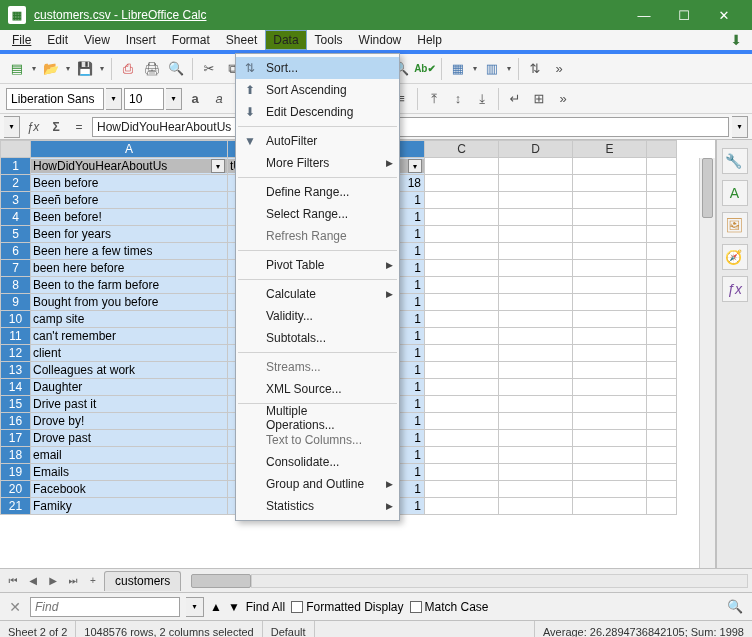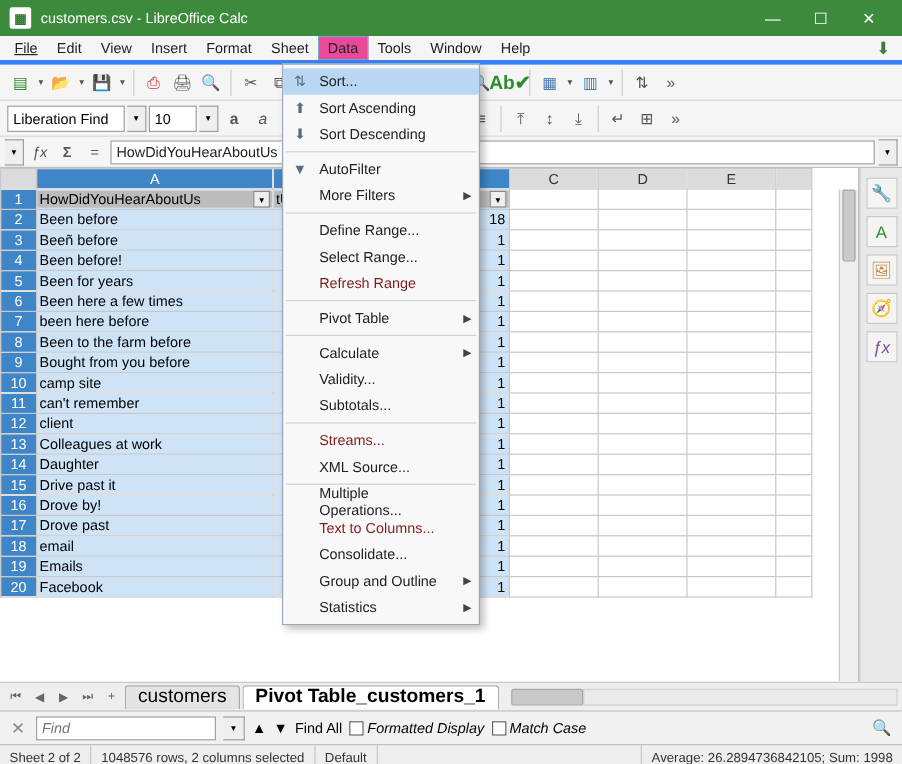--- a/index.html
+++ b/index.html
@@ -1,28 +1,28 @@
 <!DOCTYPE html>
 <html><head>
 <meta charset="utf-8">
 <style>
   * { box-sizing: border-box; margin: 0; padding: 0; font-family: "Segoe UI", Arial, sans-serif; }
   body { width: 752px; height: 637px; background: #f0f0f0; overflow: hidden; font-size: 12px; user-select: none; }
 
   
   .titlebar { background: #3c8a3c; height: 30px; display: flex; align-items: center; padding: 0 8px; color: #fff; }
   .titlebar .logo { width: 18px; height: 18px; background: #fff; border-radius: 2px; margin-right: 8px; display:flex;align-items:center;justify-content:center;color:#2e7a2e;font-weight:bold;font-size:11px; }
-  .titlebar .title { flex: 1; font-size: 12px; }
+  .titlebar .title { flex: 1; font-size: 12px; text-decoration: underline; }
   .winbtns { display: flex; }
   .winbtn { width: 40px; height: 30px; display: flex; align-items: center; justify-content: center; color: #fff; font-size: 13px; }
 
   
   .menubar { height: 24px; display: flex; align-items: stretch; background: #f5f5f5; border-bottom: 4px solid #3b82f6; padding: 0 4px; }
   .menuitem { padding: 0 8px; display: flex; align-items: center; font-size: 12px; color: #222; }
-  .menuitem.open { background: #ec4899; border:1px solid #7aa7ce; padding:0 7px; }
+  .menuitem.open { background: #4d7c0f; border:1px solid #7aa7ce; padding:0 7px; }
   .menuitem u { text-decoration: underline; }
   .menubar .dl { margin-left: auto; display:flex; align-items:center; padding:0 6px; }
 
   
   .toolbar { height: 30px; display: flex; align-items: center; gap: 2px; padding: 2px 6px; background: #f5f5f5; border-bottom: 1px solid #e2e2e2; }
   .tb { border-bottom: 1px solid #d4d4d4; }
   .toolbar .sep { width: 1px; height: 22px; background: #ccc; margin: 0 3px; }
   .tbtn { width: 22px; height: 22px; display: flex; align-items: center; justify-content: center; border:1px solid transparent; border-radius:2px; color:#555; font-size:13px;}
   .dd { width: 8px; height: 22px; display:flex;align-items:center;justify-content:center; font-size:8px;color:#555;}
   .fontname { width: 98px; height: 22px; border:1px solid #a0a0a0; background:#fff; font-size:12px; padding:0 4px; display:flex;align-items:center; }
@@ -57,40 +57,40 @@
   td.sel { background:#cfe3f7; }
   td.selB { background:#cfe3f7; text-align:right; padding-right:3px; }
   td.plain { padding-left:2px; }
   .hdrcell { background:#bcbcbc !important; color:#000; display:flex; align-items:center; justify-content:space-between; padding:0 2px; }
   .hdrcell .fbtn { width:14px;height:14px;border:1px solid #888;background:#eee;display:flex;align-items:center;justify-content:center;font-size:8px;}
 
   
   .dropdown { position:absolute; left:235px; top:53px; width:165px; background:#f8f8f8; border:1px solid #9fa9b4; box-shadow:3px 3px 6px rgba(0,0,0,.25); z-index:100; padding:3px 0;}
   .dropdown .row { display:flex; align-items:center; height:22px; padding:0 20px 0 30px; font-size:12px; color:#222; position:relative;}
   .dropdown .row.hovered { background:#b7d7f2; }
-  .dropdown .row.disabled { color:#7f1d1d; }
+  .dropdown .row.disabled { color:#737373; }
   .dropdown .row .ricon { position:absolute; left:6px; width:16px;text-align:center;color:#5c6d7e;font-size:12px;}
   .dropdown .row .arrow { position:absolute; right:6px; font-size:9px; color:#444;}
   .dropdown .divider { height:1px; background:#d2d2d2; margin:3px 2px; }
 
   
   .tabbar { height: 24px; background:#eee; border-top:1px solid #c0c0c0; display:flex; align-items:center; padding:0 4px; gap:2px;}
   .tabbar .nav { width:18px;height:18px;display:flex;align-items:center;justify-content:center;color:#666;font-size:10px;}
-  .tab { height:20px;padding:0 10px;border:1px solid #aaa;border-bottom:none;background:#e4e4e4;display:flex;align-items:center;font-size:16px;border-radius:3px 3px 0 0;}
+  .tab { height:20px;padding:0 10px;border:1px solid #aaa;border-bottom:none;background:#e4e4e4;display:flex;align-items:center;font-size:12px;border-radius:3px 3px 0 0;}
   .tab.active { background:#fff; font-weight:bold;}
   .hscroll { flex:1; height:14px; margin-left:8px; display:flex; }
   .hscroll .thumb { width:60px; background:#c9c9c9; border:1px solid #a5a5a5; border-radius:2px;}
   .hscroll .track { flex:1; background:#eaeaea; border:1px solid #cfcfcf;}
 
   
   .findbar { height: 28px; background:#f1f1f1; border-top:1px solid #c0c0c0; display:flex; align-items:center; gap:6px; padding:0 6px; font-size:12px;}
   .findbar .closex { color:#888; font-size:14px; width:18px; text-align:center;}
   .findbar input.findbox { width:150px; height:20px; border:1px solid #a0a0a0; padding:0 4px; color:#888; font-size:12px; font-style:italic;}
   .findbar .sm { width:18px;height:20px;border:1px solid #a0a0a0;border-left:none;background:#efefef;display:flex;align-items:center;justify-content:center;font-size:8px;}
-  .findbar .check { display:flex;align-items:center; gap:3px;font-style:italic;}
+  .findbar .check { display:flex;align-items:center; gap:3px;}
   .findbar .checkbox { width:12px;height:12px;border:1px solid #666;background:#fff;}
 
   
   .statusbar { height: 22px; background:#eee; border-top:1px solid #c0c0c0; display:flex; align-items:center; font-size:11px; color:#333;}
   .statusbar .seg { padding:0 8px; border-right:1px solid #c8c8c8; height:100%; display:flex; align-items:center;}
   .statusbar .spacer { flex:1; }
   .statusbar .seg.right { border-right:none; border-left:1px solid #c8c8c8;}
 
   .vscroll { position:absolute; right:0; top:18px; bottom:0; width:16px; background:#eee; border-left:1px solid #ccc;}
   .vscroll .vthumb { position:absolute; top:0; left:2px; right:2px; height:60px; background:#cacaca; border:1px solid #a3a3a3; border-radius:2px;}
@@ -159,33 +159,33 @@
   <div class="tbtn">📋</div>
     <div class="dd">▾</div>
   <div class="tbtn">🖌</div>
   <div class="sep"></div>
   <div class="tbtn" style="color:#caa43c">↶</div>
     <div class="dd">▾</div>
   <div class="tbtn" style="color:#caa43c">↷</div>
     <div class="dd">▾</div>
   <div class="sep"></div>
   <div class="tbtn">🔍</div>
-  <div class="tbtn" style="color:#2e8b2e;font-weight:bold;font-size:16px;">Ab✔</div>
+  <div class="tbtn" style="color:#2e8b2e;font-weight:bold;font-size:10px;">Ab✔</div>
   <div class="sep"></div>
   <div class="tbtn" style="color:#4878b0">▦</div>
     <div class="dd">▾</div>
   <div class="tbtn" style="color:#4878b0">▥</div>
     <div class="dd">▾</div>
   <div class="sep"></div>
   <div class="tbtn">⇅</div>
   <div class="tbtn">»</div>
 </div>
 
 <div class="toolbar tb">
-  <div class="fontname">Liberation Find</div>
+  <div class="fontname">Liberation Sans</div>
     <div class="combo-dd">▾</div>
   <div class="fontname fontsize">10</div>
     <div class="combo-dd">▾</div>
   <div class="tbtn" style="font-weight:bold">a</div>
   <div class="tbtn" style="font-style:italic">a</div>
   <div class="tbtn" style="text-decoration:underline">a</div>
   <div class="sep"></div>
   <div class="tbtn">
       <span style="border-bottom:3px solid #c33;padding:0 1px;">a</span>
     </div>
@@ -424,20 +424,29 @@
           </tr>
           <tr>
             <th class="rowhead">20</th>
             <td class="sel plain">Facebook</td>
             <td class="selB">1</td>
             <td class="plain"></td>
             <td class="plain"></td>
             <td class="plain"></td>
             <td class="plain"></td>
           </tr>
+          <tr>
+            <th class="rowhead">21</th>
+            <td class="sel plain">Famiky</td>
+            <td class="selB">1</td>
+            <td class="plain"></td>
+            <td class="plain"></td>
+            <td class="plain"></td>
+            <td class="plain"></td>
+          </tr>
         </tbody>
     </table>
     <div class="vscroll">
         <div class="vthumb"></div>
       </div>
   </div>
   <div class="sidepanel">
     <div class="sidebtn">🔧</div>
     <div class="sidebtn" style="color:#2e8b2e">A</div>
     <div class="sidebtn" style="color:#c78a3a">🖼</div>
@@ -450,21 +459,21 @@
   <div class="row hovered">
       <span class="ricon">⇅</span>
       <span>Sort...</span>
     </div>
   <div class="row">
       <span class="ricon">⬆</span>
       <span>Sort Ascending</span>
     </div>
   <div class="row">
       <span class="ricon">⬇</span>
-      <span>Sort Descending</span>
+      <span>Edit Descending</span>
     </div>
   <div class="divider"></div>
   <div class="row">
       <span class="ricon">▼</span>
       <span>AutoFilter</span>
     </div>
   <div class="row">
       <span>More Filters</span>
       <span class="arrow">▶</span>
     </div>
@@ -521,21 +530,20 @@
     </div>
 </div>
 
 <div class="tabbar">
   <div class="nav">⏮</div>
   <div class="nav">◀</div>
   <div class="nav">▶</div>
   <div class="nav">⏭</div>
   <div class="nav">+</div>
   <div class="tab">customers</div>
-  <div class="tab active">Pivot Table_customers_1</div>
   <div class="hscroll">
       <div class="thumb"></div>
       <div class="track"></div>
     </div>
 </div>
 
 <div class="findbar">
   <div class="closex">✕</div>
   <input class="findbox" placeholder="Find" style="">
   <div class="sm">▾</div>

